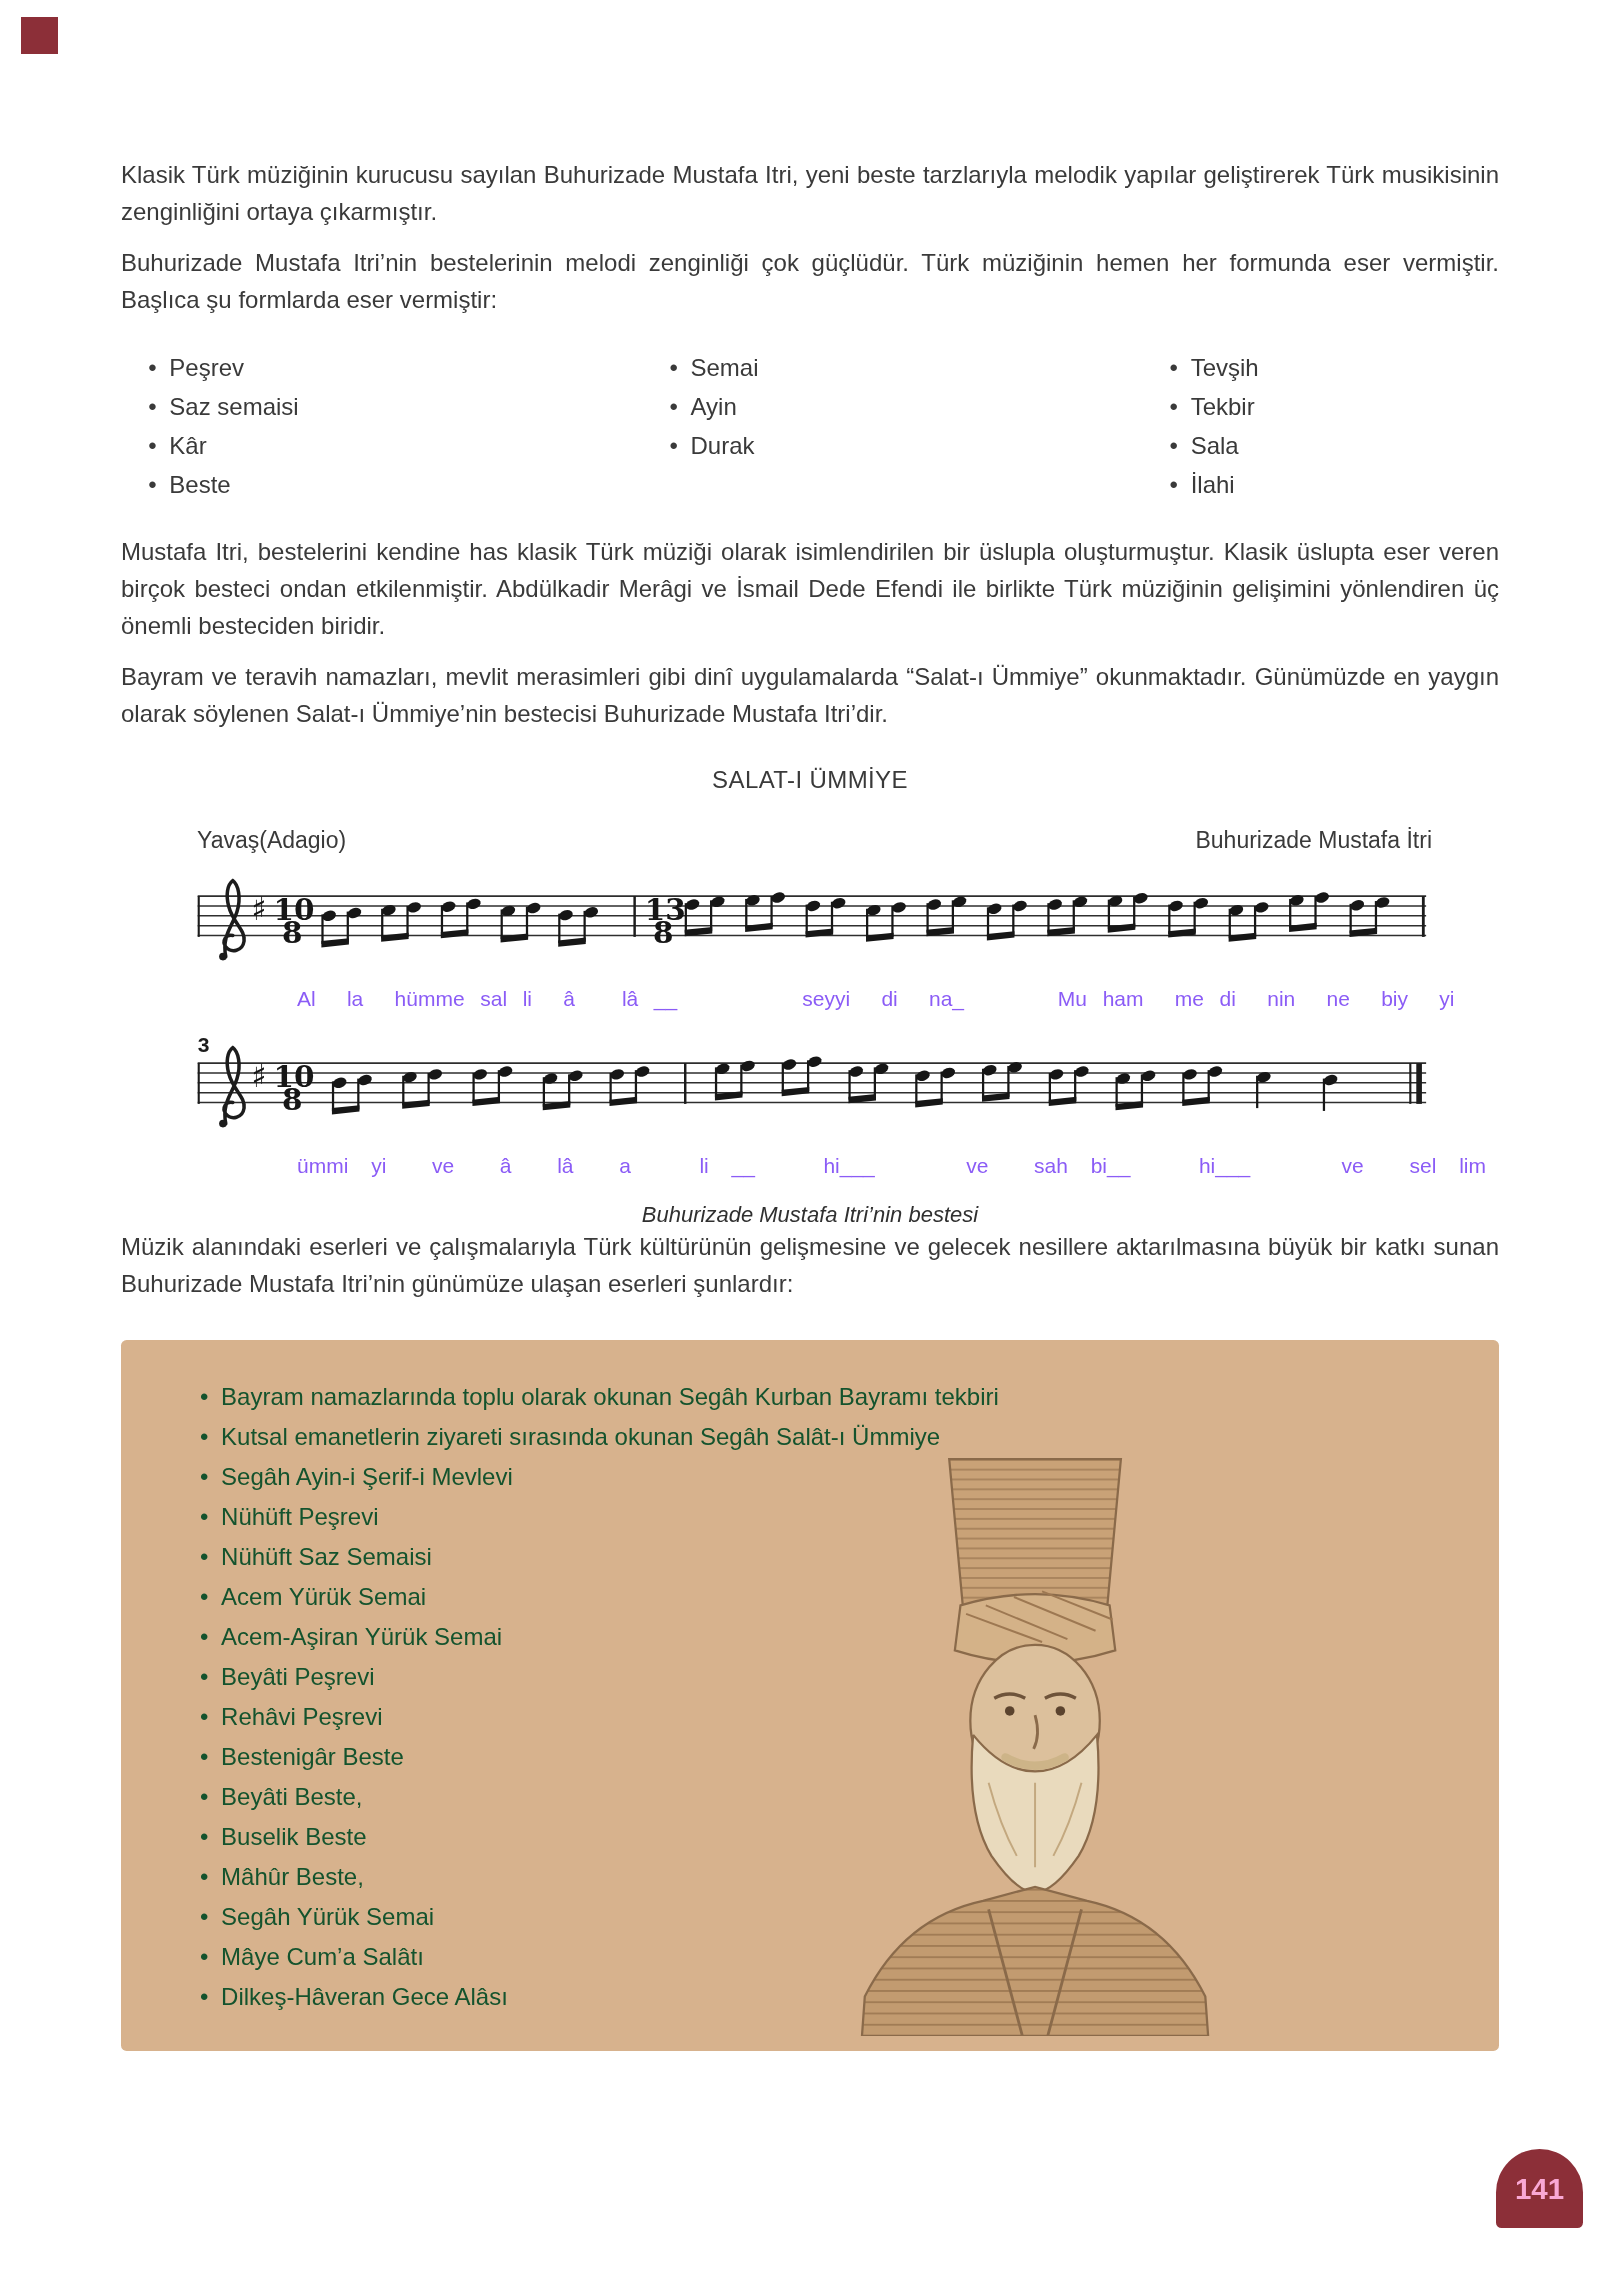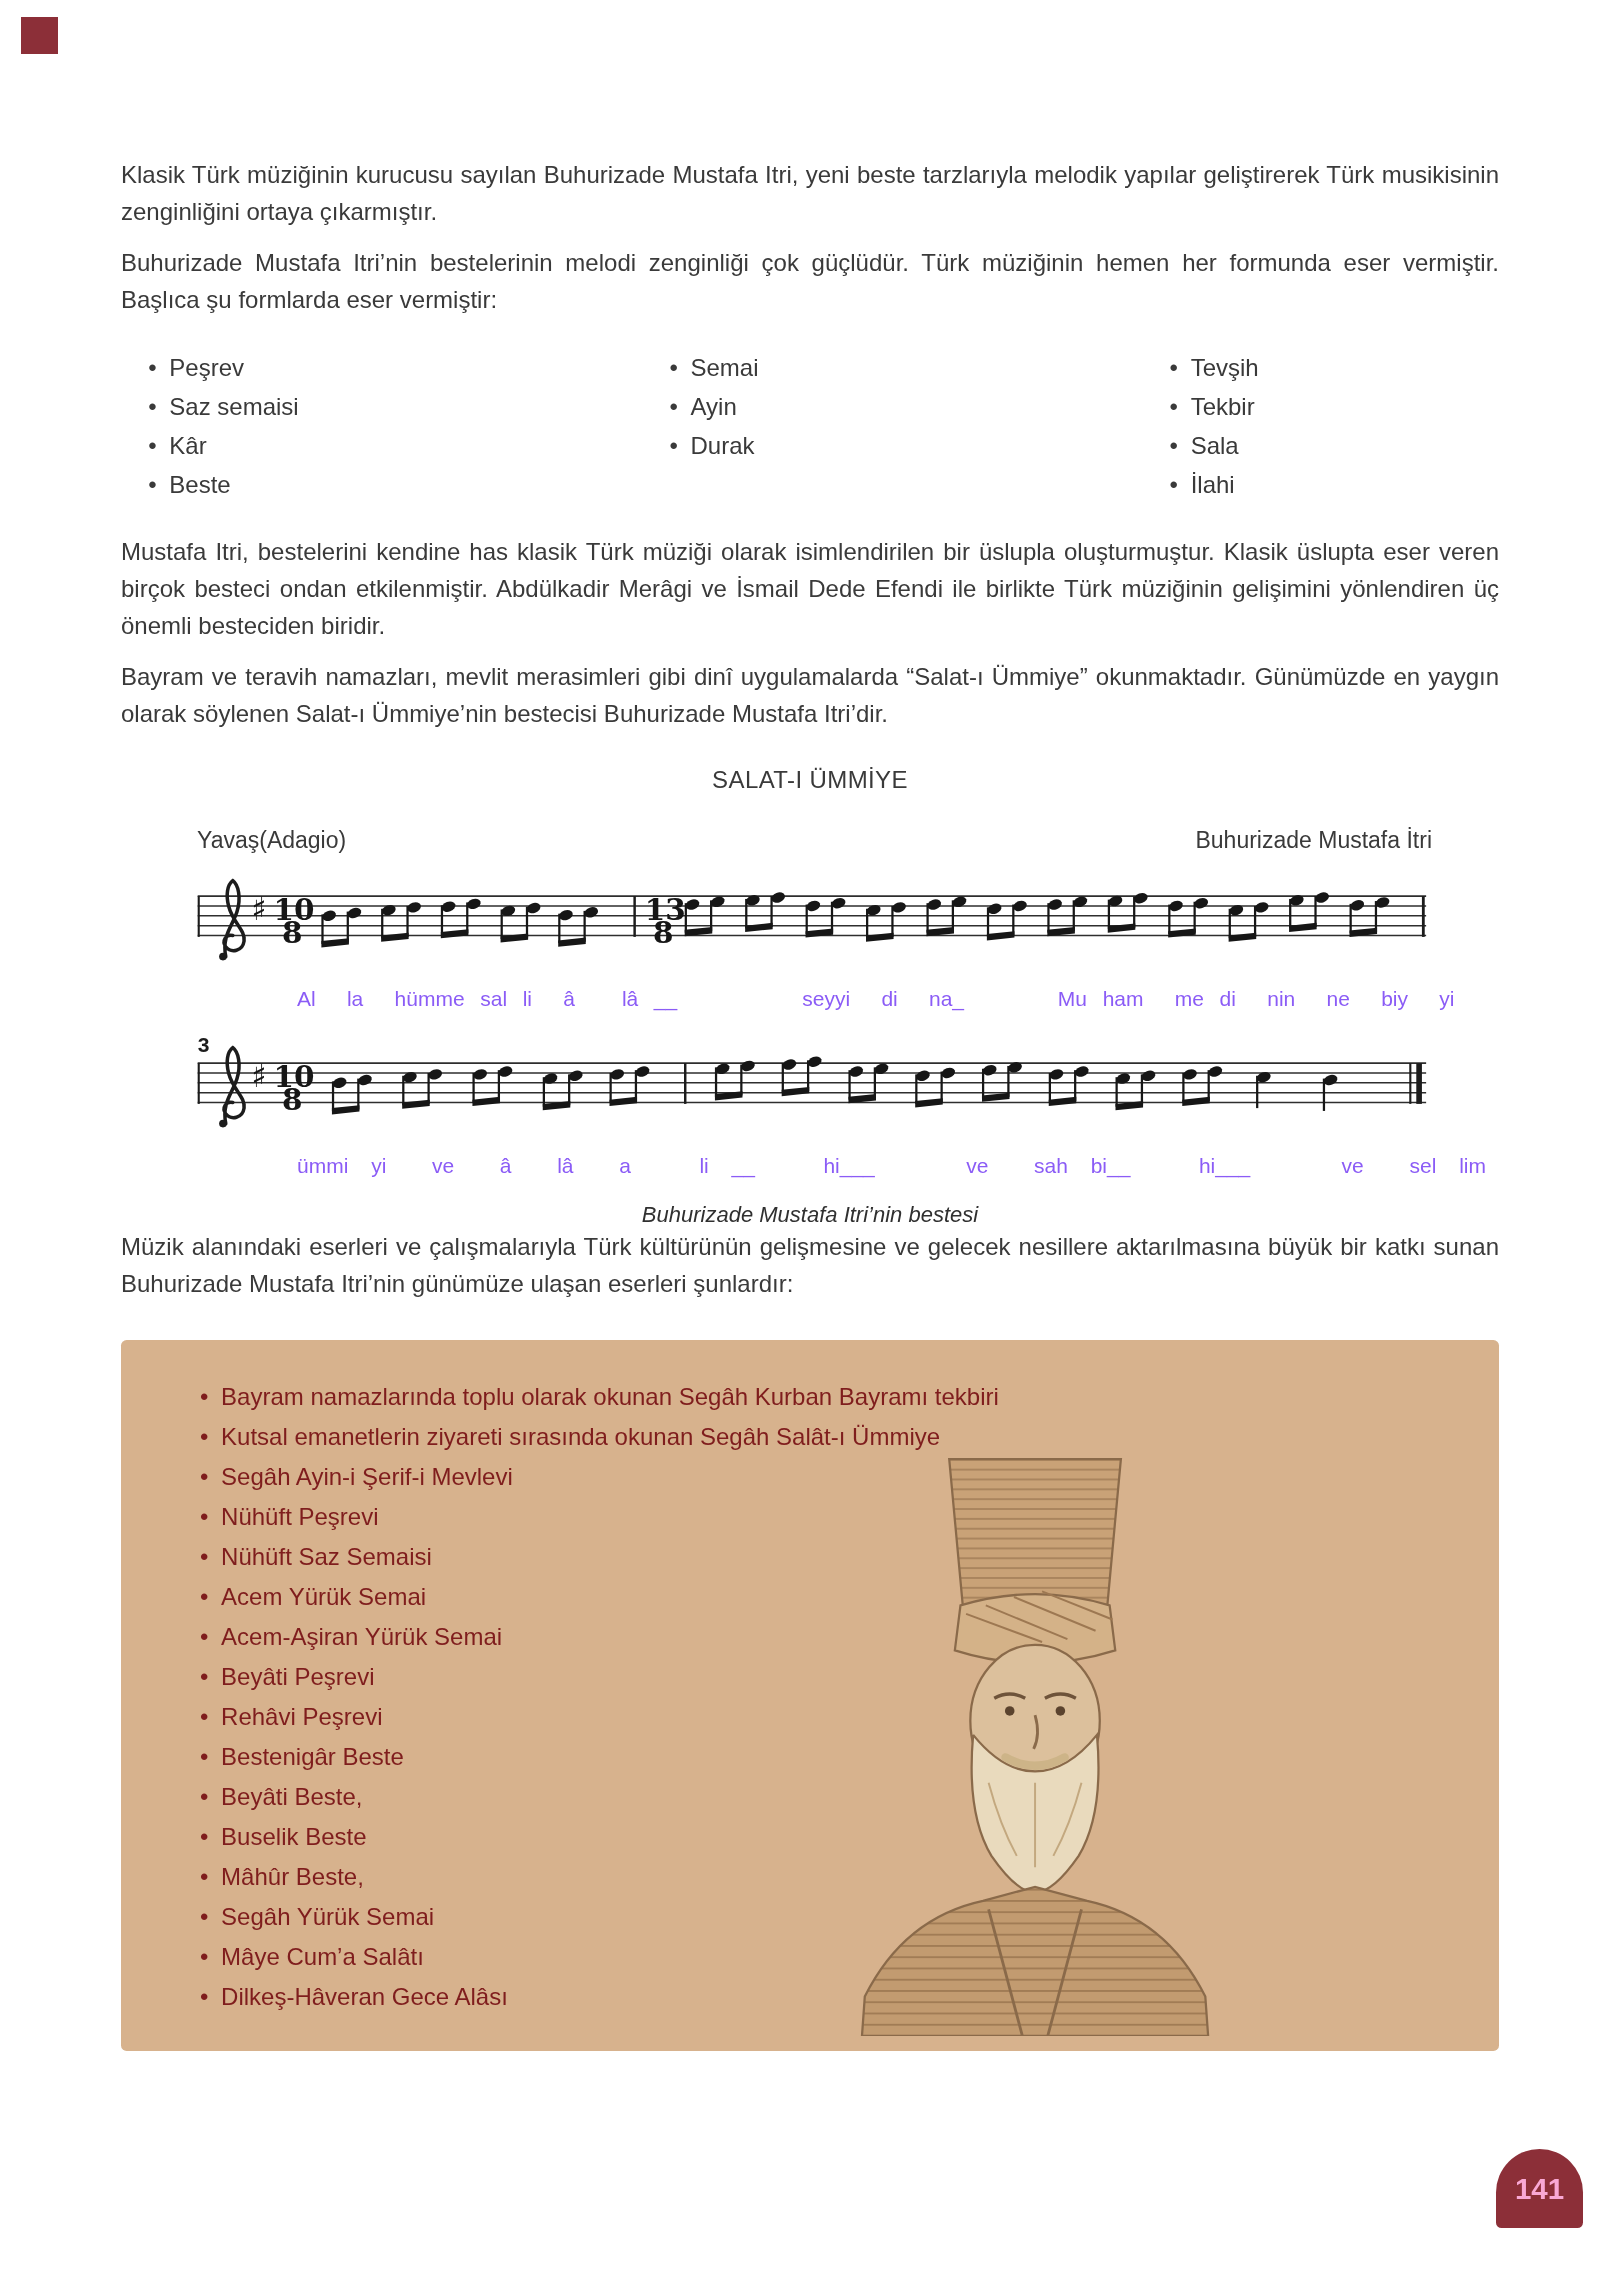--- a/index.html
+++ b/index.html
@@ -37,21 +37,21 @@
   .score-caption { text-align:center; font-style:italic; font-size:22px; margin-top:12.7px; color:#303030; }
 
   .after-score { margin-top:37px; }
 
   .works-box {
     position:relative; margin-top:38px; box-sizing:border-box;
     background:#d7b28d; border-radius:5.6px;
     padding:37px 42px 34px 79px; min-height:710px;
   }
   .works-list { list-style:none; margin:0; padding:0; max-width:1040px; }
-  .works-list li { font-size:24px; line-height:40px; color:#7f1d1d; }
+  .works-list li { font-size:24px; line-height:40px; color:#14532d; }
   .portrait { position:absolute; right:281px; top:105px; }
 
   .page-badge {
     position:absolute; right:37px; bottom:56px; width:87px; height:79px;
     background:#8c2f38; border-radius:44px 44px 5.6px 5.6px;
     display:flex; align-items:center; justify-content:center;
   }
   .page-badge span { color:#f9a8d4; font-size:29.5px; font-weight:bold; }
 </style>
 </head>

